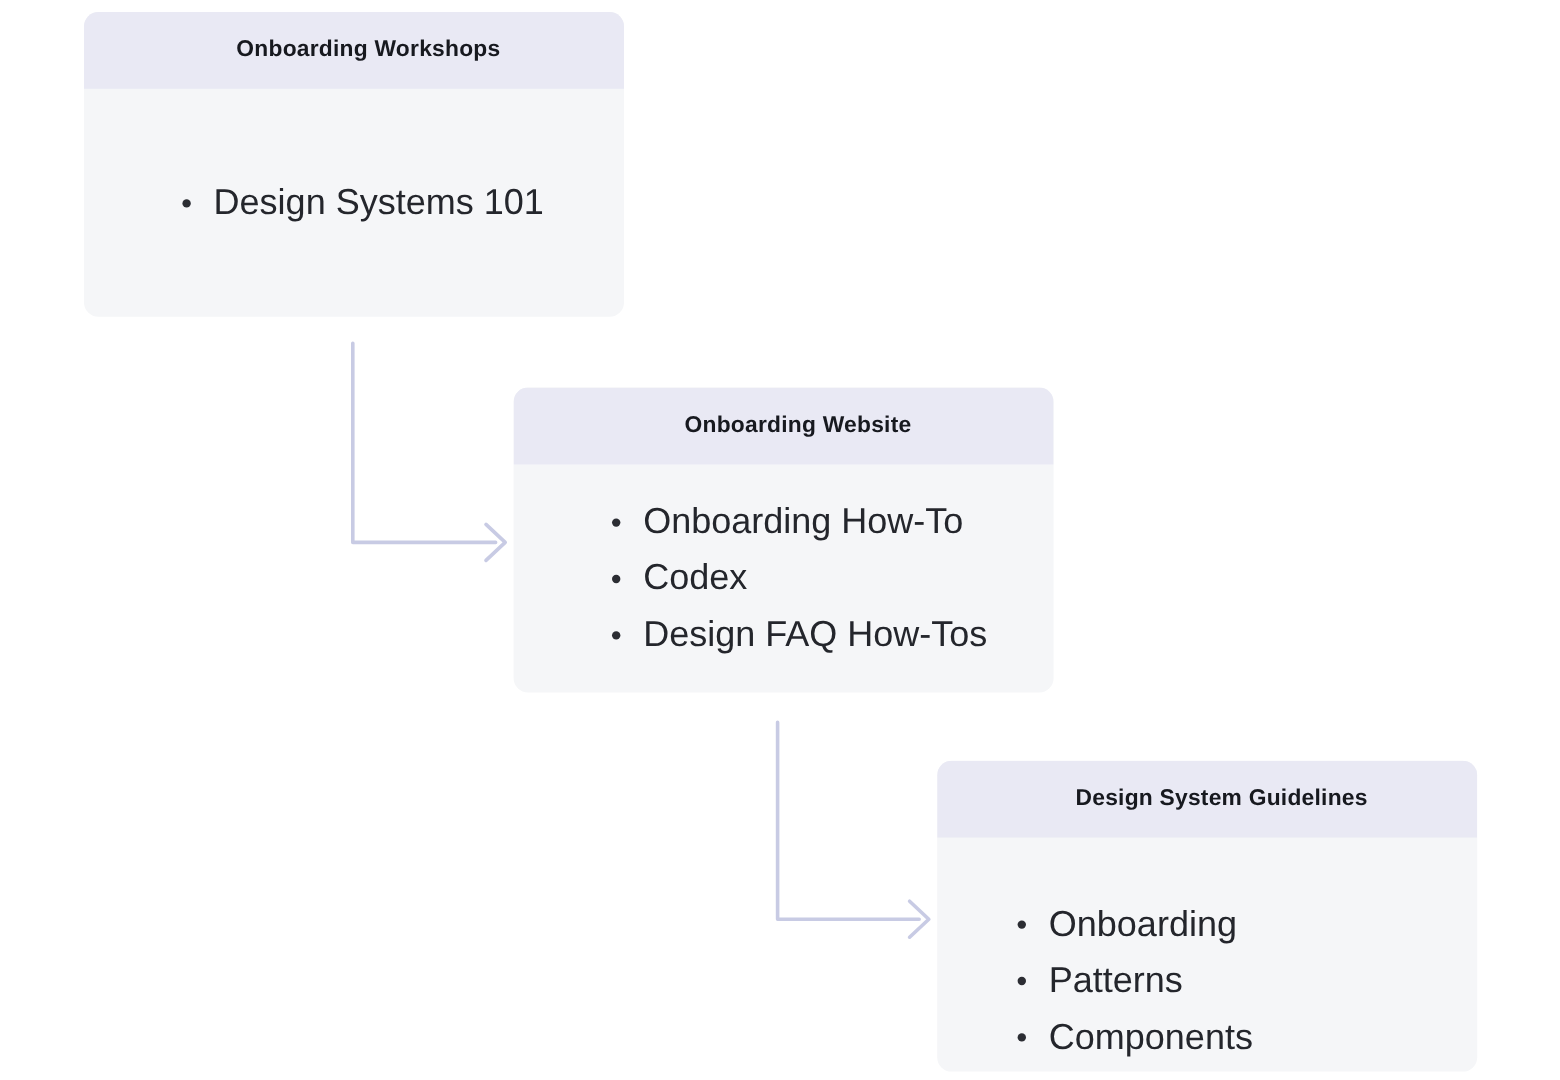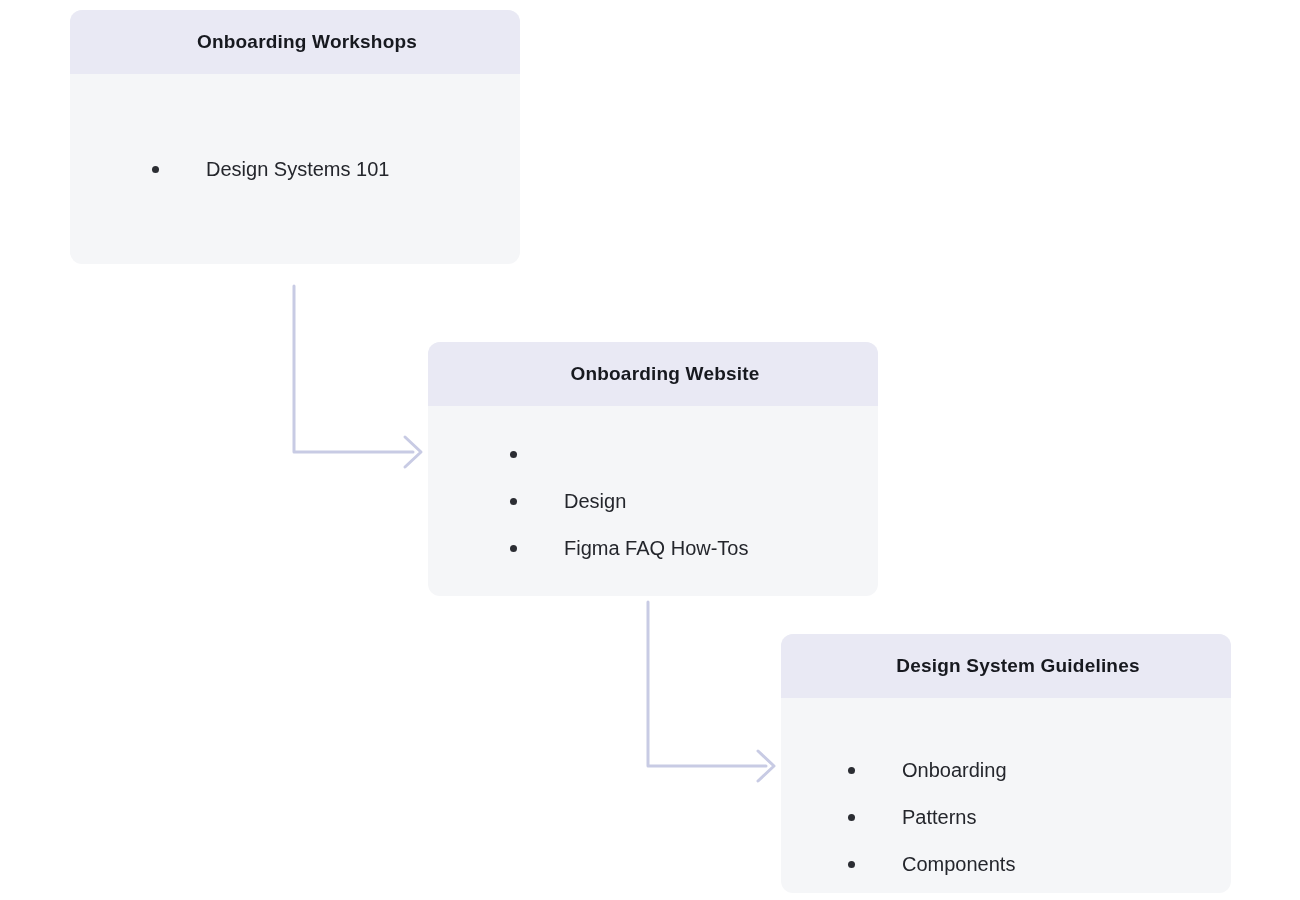--- a/index.html
+++ b/index.html
@@ -78,24 +78,23 @@
   }
   .bullet-dot {
     width: 7px;
     height: 7px;
     border-radius: 50%;
     background: var(--bullet);
     margin-right: 19px;
     flex: 0 0 7px;
   }
   .item-text {
-    font-size: 20px;
+    font-size: 30px;
     color: var(--body_text);
     white-space: nowrap;
-    margin-left: 28px;
   }
 </style>
 </head>
 <body>
 
 <div class="canvas">
 
   <svg class="connector-layer" viewBox="0 0 1300 900" xmlns="http://www.w3.org/2000/svg">
     <g class="connector">
       <path d="M294 286 L294 452 L413 452"></path>
@@ -114,36 +113,37 @@
     <div class="card-body">
       <ul class="bullet-list">
         <li class="bullet-item">
           <span class="bullet-dot"></span>
           <span class="item-text">Design Systems 101</span>
         </li>
       </ul>
     </div>
   </div>
 
-  <div class="card" style="left:428px; top:342px; height:254px;">
+  <div class="card" style="left:428px; top:323px; height:254px;">
     <div class="card-header">
       <span class="card-title">Onboarding Website</span>
     </div>
     <div class="card-body">
       <ul class="bullet-list">
         <li class="bullet-item">
           <span class="bullet-dot"></span>
+          <span class="item-text">Onboarding How-To</span>
         </li>
         <li class="bullet-item">
           <span class="bullet-dot"></span>
-          <span class="item-text">Design</span>
+          <span class="item-text">Codex</span>
         </li>
         <li class="bullet-item">
           <span class="bullet-dot"></span>
-          <span class="item-text">Figma FAQ How-Tos</span>
+          <span class="item-text">Design FAQ How-Tos</span>
         </li>
       </ul>
     </div>
   </div>
 
   <div class="card" style="left:781px; top:634px; height:259px;gap:44px;">
     <div class="card-header">
       <span class="card-title">Design System Guidelines</span>
     </div>
     <div class="card-body" style="padding-left:67px;">

